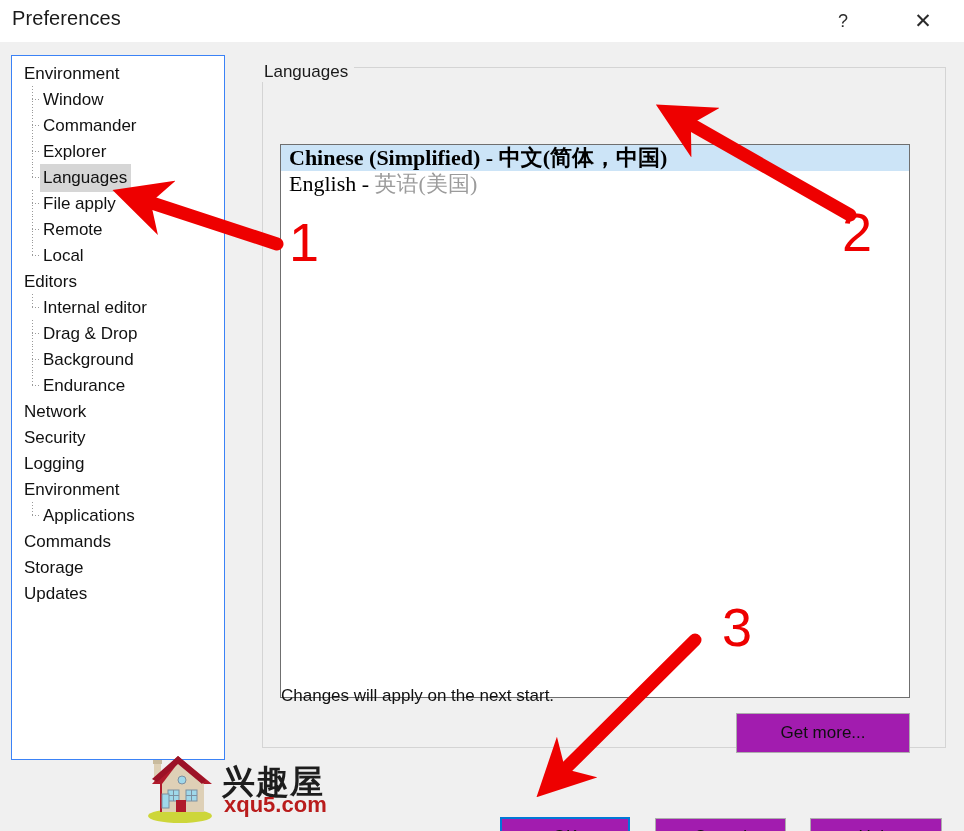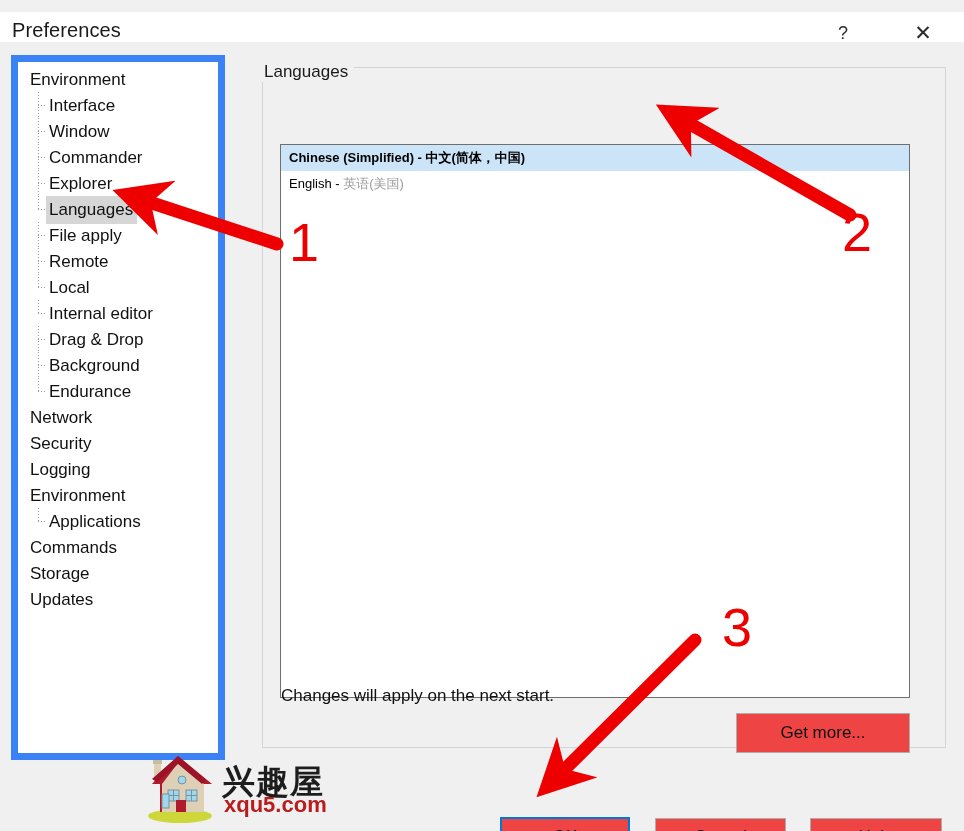--- a/index.html
+++ b/index.html
@@ -18,21 +18,21 @@
   #app {
     position: relative;
     width: 964px;
     height: 831px;
     background: #f0f0f0;
   }
 
   
   .titlebar {
     position: absolute;
-    left: 0; top: 12px;
+    left: 0; top: 0;
     width: 964px; height: 42px;
     background: #ffffff;
   }
   .titlebar-title {
     position: absolute;
     left: 12px; top: 7px;
     font-size: 20px;
     color: #1a1a1a;
     letter-spacing: 0.1px;
     white-space: nowrap;
@@ -57,21 +57,21 @@
     width: 964px; height: 789px;
     background: #f0f0f0;
   }
 
   
   .tree-panel {
     position: absolute;
     left: 11px; top: 13px;
     width: 214px; height: 705px;
     background: #ffffff;
-    border: 7px solid #3b82f6;
+    border: 1px solid #3b82f6;
     box-sizing: border-box;
     overflow: hidden;
   }
   .tree-inner {
     position: relative;
     padding: 4px 0 0 0;
   }
   .tree-item {
     position: relative;
     height: 26px;
@@ -142,42 +142,43 @@
     width: 630px; height: 554px;
     background: #ffffff;
     border: 1px solid #6f6f6f;
     box-sizing: border-box;
     overflow: hidden;
   }
   .list-row {
     height: 26px;
     line-height: 26px;
     padding-left: 8px;
-    font-size: 13px;
+    font-size: 22px;
     color: #000000;
     white-space: nowrap;
+    font-family: Liberation Serif, serif;
   }
   .list-row.selected {
     background: #cce4f7;
     font-weight: bold;
   }
   .list-row .native-dim {
     color: #9b9b9b;
   }
 
   
   .hint-text {
     position: absolute;
     left: 281px; top: 644px;
     font-size: 17px;
     color: #111111;
     white-space: nowrap;
   }
   .btn {
-    background: #ef4444;
+    background: #a21caf;
     border: 1px solid #adadad;
     box-sizing: border-box;
     font-family: "Liberation Sans", sans-serif;
     font-size: 17px;
     color: #0f0f0f;
     display: flex;
     align-items: center;
     justify-content: center;
     padding: 0;
   }
@@ -257,28 +258,28 @@
     <div class="titlebar-title">Preferences</div>
     <div class="titlebar-btn help">?</div>
     <div class="titlebar-btn close">✕</div>
   </div>
 
   <div class="client">
 
     <div class="tree-panel">
       <div class="tree-inner" id="tree-inner">
           <div class="tree-item root"><span class="tlabel">Environment</span></div>
-          <div class="tree-item child"><span class="tlabel">Interface</span></div>
           <div class="tree-item child"><span class="tlabel">Window</span></div>
           <div class="tree-item child"><span class="tlabel">Commander</span></div>
           <div class="tree-item child"><span class="tlabel">Explorer</span></div>
           <div class="tree-item child selected last"><span class="tlabel">Languages</span></div>
           <div class="tree-item child"><span class="tlabel">File apply</span></div>
           <div class="tree-item child"><span class="tlabel">Remote</span></div>
           <div class="tree-item child last"><span class="tlabel">Local</span></div>
+          <div class="tree-item root"><span class="tlabel">Editors</span></div>
           <div class="tree-item child last"><span class="tlabel">Internal editor</span></div>
           <div class="tree-item child"><span class="tlabel">Drag &amp; Drop</span></div>
           <div class="tree-item child"><span class="tlabel">Background</span></div>
           <div class="tree-item child last"><span class="tlabel">Endurance</span></div>
           <div class="tree-item root"><span class="tlabel">Network</span></div>
           <div class="tree-item root"><span class="tlabel">Security</span></div>
           <div class="tree-item root"><span class="tlabel">Logging</span></div>
           <div class="tree-item root"><span class="tlabel">Environment</span></div>
           <div class="tree-item child last"><span class="tlabel">Applications</span></div>
           <div class="tree-item root"><span class="tlabel">Commands</span></div>

